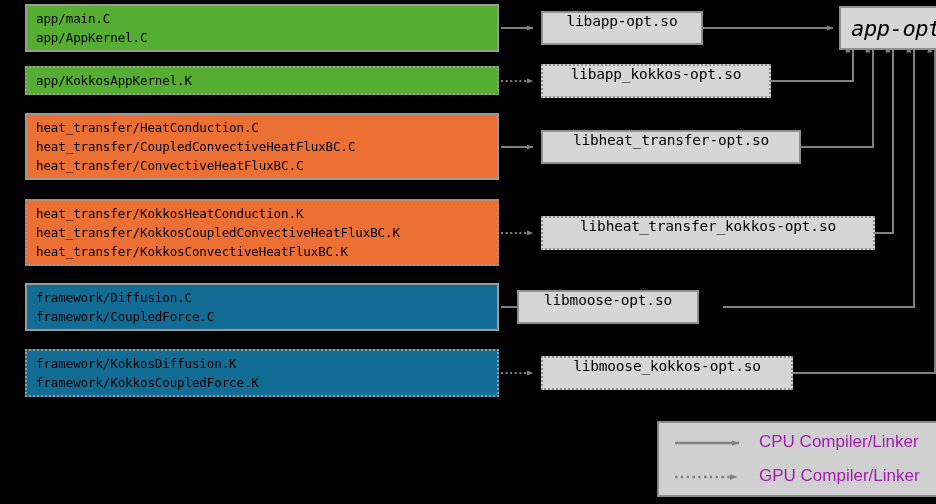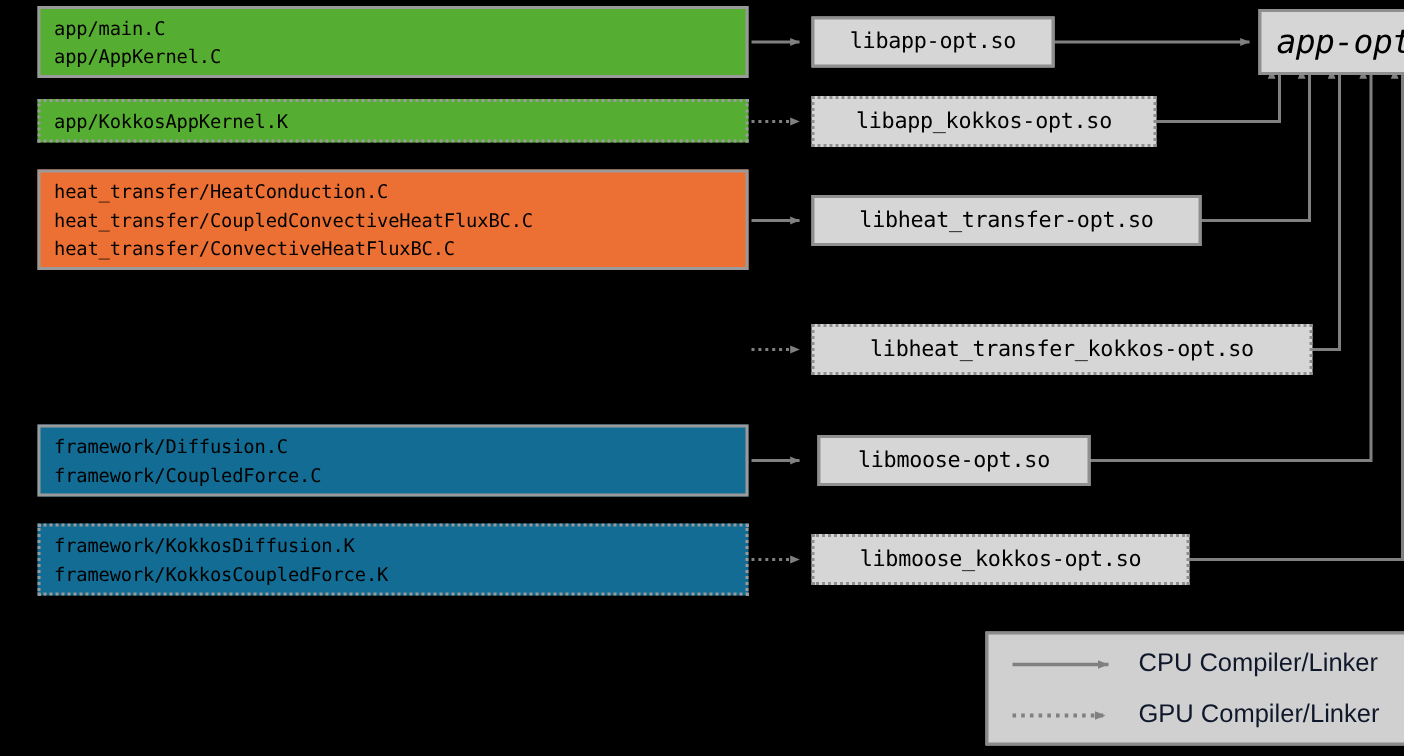--- a/index.html
+++ b/index.html
@@ -39,21 +39,21 @@
   .orange { background: #ec7033; }
   .blue  { background: #136c93; }
 
   
   .lib-box {
     position: absolute;
     box-sizing: border-box;
     background: #d6d6d6;
     color: #000000;
     display: flex;
-    align-items: center;
+    align-items: flex-start;
     justify-content: center;
     font-family: "DejaVu Sans Mono", monospace;
     font-size: 14.5px;
     letter-spacing: -0.2px;
     white-space: nowrap;
   }
   .lib-box.solid  { border: 2px solid #8f8f8f; }
   .lib-box.dotted { border: 2px dotted #8f8f8f; }
 
   .target-box {
@@ -102,21 +102,21 @@
   }
   .legend-swatch {
     width: 72px;
     height: 14px;
     flex: 0 0 72px;
     margin-right: 14px;
   }
   .legend-label {
     font-family: "Liberation Sans", sans-serif;
     font-size: 17px;
-    color: #0f172a;
+    color: #a21caf;
     white-space: nowrap;
   }
 </style>
 </head>
 <body>
 
 <div id="canvas">
 
   <div class="src-box solid green" style="left:4px; top:4px; width:474px; height:48px;">
     <span class="line">app/main.C</span>
@@ -126,20 +126,25 @@
   <div class="src-box dotted green" style="left:4px; top:66px; width:474px; height:29px;">
     <span class="line">app/KokkosAppKernel.K</span>
   </div>
 
   <div class="src-box solid orange" style="left:4px; top:113px; width:474px; height:67px;">
     <span class="line">heat_transfer/HeatConduction.C</span>
     <span class="line">heat_transfer/CoupledConvectiveHeatFluxBC.C</span>
     <span class="line">heat_transfer/ConvectiveHeatFluxBC.C</span>
   </div>
 
+  <div class="src-box dotted orange" style="left:4px; top:199px; width:474px; height:67px;">
+    <span class="line">heat_transfer/KokkosHeatConduction.K</span>
+    <span class="line">heat_transfer/KokkosCoupledConvectiveHeatFluxBC.K</span>
+    <span class="line">heat_transfer/KokkosConvectiveHeatFluxBC.K</span>
+  </div>
 
   <div class="src-box solid blue" style="left:4px; top:283px; width:474px; height:48px;">
     <span class="line">framework/Diffusion.C</span>
     <span class="line">framework/CoupledForce.C</span>
   </div>
 
   <div class="src-box dotted blue" style="left:4px; top:349px; width:474px; height:48px;">
     <span class="line">framework/KokkosDiffusion.K</span>
     <span class="line">framework/KokkosCoupledForce.K</span>
   </div>
@@ -184,21 +189,21 @@
   </div>
 
   <div class="lib-box dotted" style="left:520px; top:64px; width:230px; height:34px;">
     <span>libapp_kokkos-opt.so</span>
   </div>
 
   <div class="lib-box dotted" style="left:520px; top:216px; width:334px; height:34px;">
     <span>libheat_transfer_kokkos-opt.so</span>
   </div>
 
-  <div class="lib-box solid" style="left:524px; top:290px; width:182px; height:34px;">
+  <div class="lib-box solid" style="left:496px; top:290px; width:182px; height:34px;">
     <span>libmoose-opt.so</span>
   </div>
 
   <div class="lib-box dotted" style="left:520px; top:356px; width:252px; height:34px;">
     <span>libmoose_kokkos-opt.so</span>
   </div>
 
   <div class="target-box" style="left:818px; top:6px; width:114px; height:44px;font-style:italic;">
     <span>app-opt</span>
   </div>

